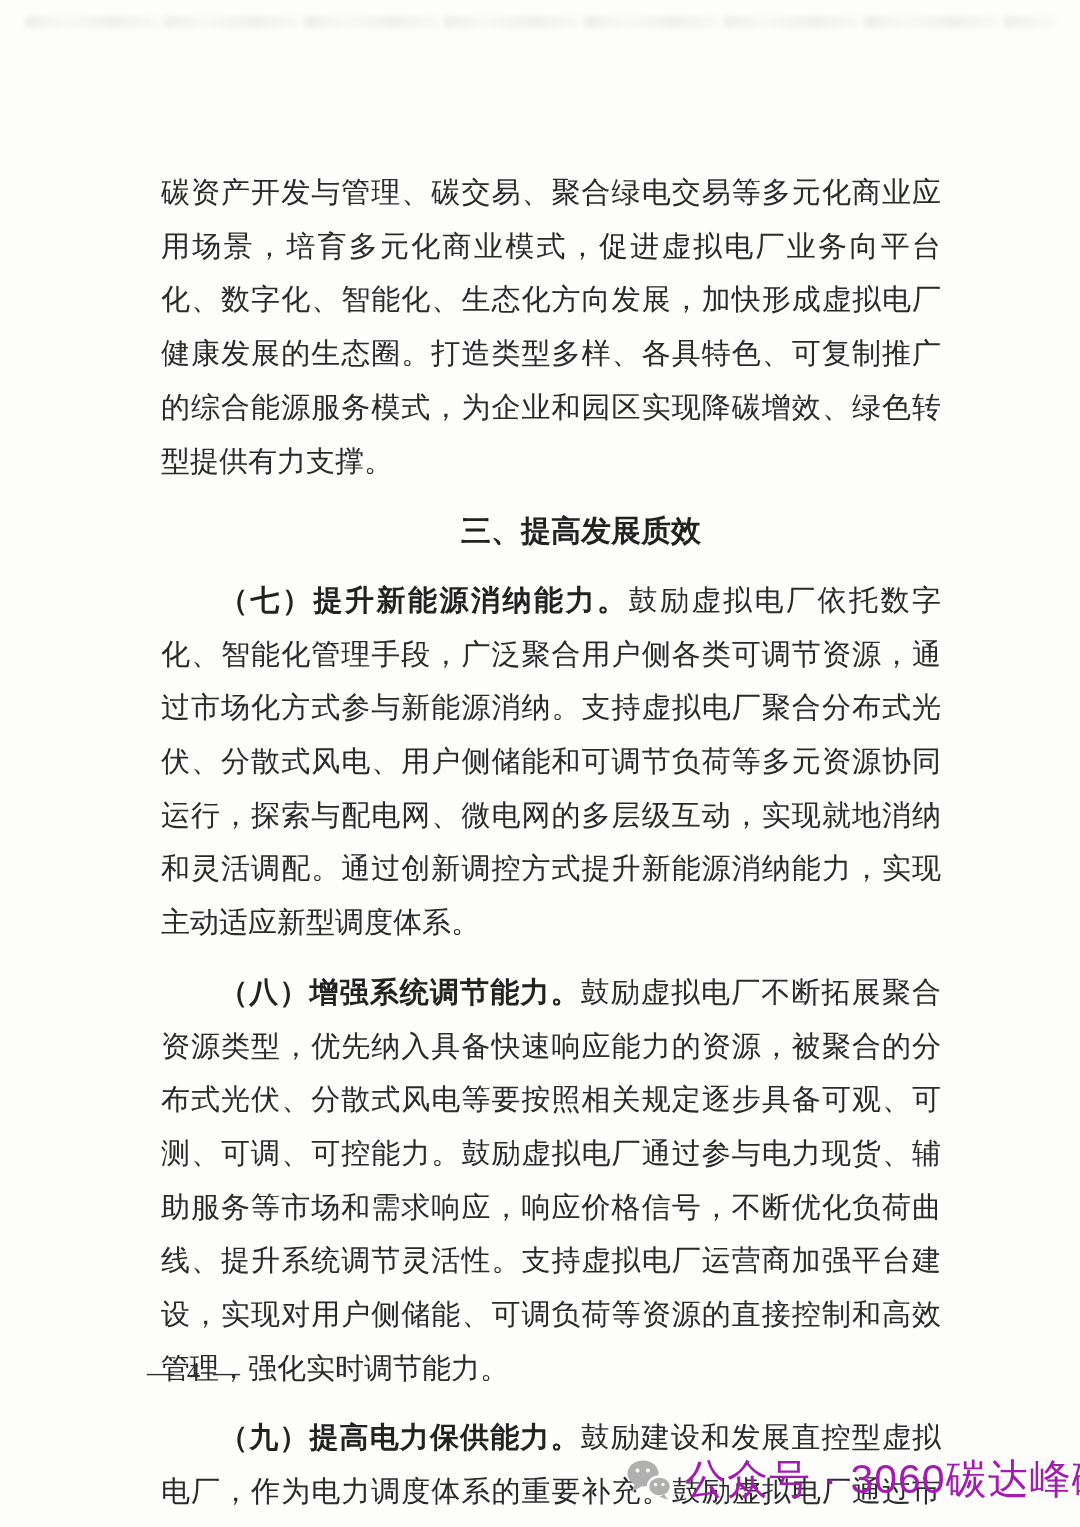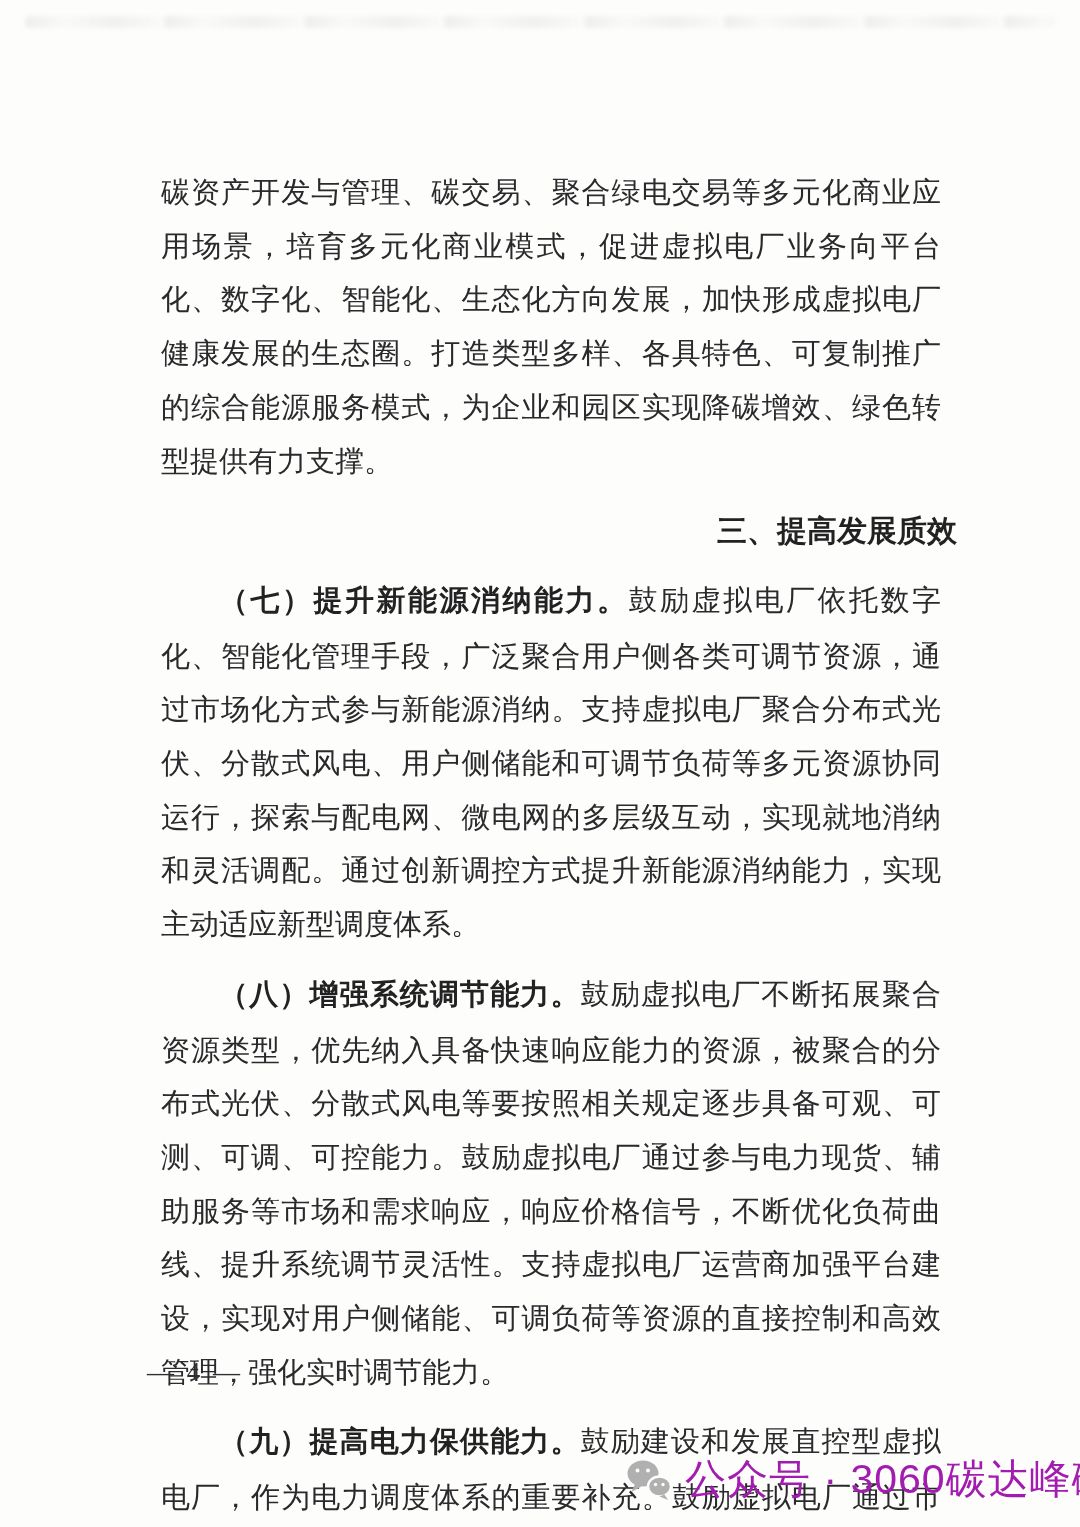--- a/index.html
+++ b/index.html
@@ -52,25 +52,25 @@
     text-indent: 0;
   }
   .section-heading {
     margin: 0;
     font-size: 30px;
     line-height: 53.7px;
     font-weight: 700;
     text-indent: 2em;
     font-family: "Liberation Sans", sans-serif;
     color: #222;
-    text-align: right;
+    text-align: center;
   }
   .lead {
     font-weight: 700;
-    font-family: Liberation Mono, monospace;
+    font-family: Liberation Sans, sans-serif;
     color: #222;
   }
   .page-number {
     position: absolute;
     left: 147px;
     top: 1357px;
     font-size: 27px;
     letter-spacing: 3px;
     color: #2f2f33;
     font-family: "Liberation Serif", serif;

